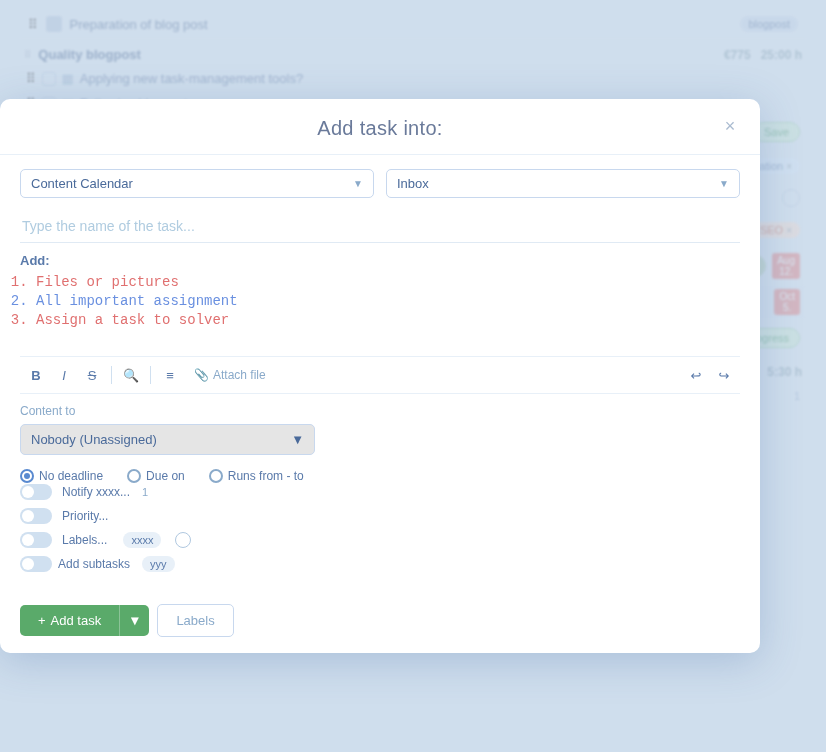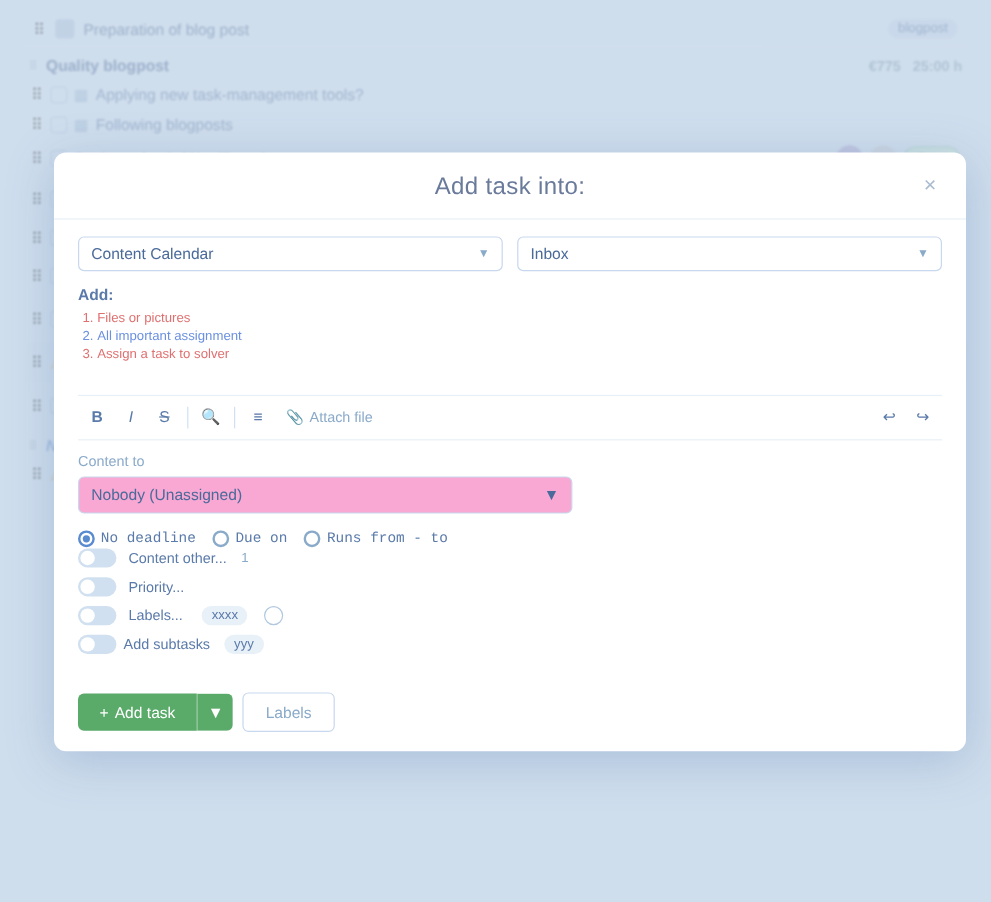--- a/index.html
+++ b/index.html
@@ -70,23 +70,22 @@
     .group-header .money { color: #7a9aaa; font-size: 12px; }
     .group-header .time { color: #7a9aaa; font-size: 12px; }
 
     
     .modal-overlay {
       position: absolute;
       top: 0; left: 0; right: 0; bottom: 0;
       background: rgba(180, 200, 220, 0.3);
       display: flex;
       align-items: center;
-      justify-content: center;
+      justify-content: flex-start;
       z-index: 10;
-      padding-left: 24px;
     }
 
     .modal {
       background: white;
       border-radius: 10px;
       width: 760px;
       max-height: 680px;
       box-shadow: 0 8px 40px rgba(60, 100, 160, 0.25);
       overflow: visible;
       position: relative;
@@ -183,24 +182,25 @@
       font-weight: 600;
       color: #5a7aaa;
       margin-bottom: 6px;
     }
 
     .add-items {
       padding-left: 16px;
     }
 
     .add-item {
-      font-size: 11px;
+      font-size: 14px;
       color: #e07070;
       margin-bottom: 3px;
       list-style: decimal;
+      font-family: Liberation Mono, monospace;
     }
 
     .add-item.blue { color: #6a90e0; }
 
     
     .editor-toolbar {
       display: flex;
       align-items: center;
       gap: 4px;
       padding: 6px 4px;
@@ -241,41 +241,40 @@
     }
 
     
     .field-label {
       font-size: 12px;
       color: #8aaaca;
       margin-bottom: 6px;
     }
 
     .assigned-select {
-      width: 412px;
+      width: 295px;
       border: 1px solid #c8d8ee;
       border-radius: 5px;
       padding: 7px 10px;
       cursor: pointer;
-      background: #f9a8d4;
+      background: #e5e5e5;
       color: #4a6a9a;
       font-size: 13px;
       display: flex;
       justify-content: space-between;
       align-items: center;
       margin-bottom: 14px;
     }
 
     
     .deadline-row {
       display: flex;
       align-items: center;
-      gap: 14px;
+      gap: 24px;
       margin-bottom: 1px;
-      font-family: Liberation Mono, monospace;
     }
 
     .radio-option {
       display: flex;
       align-items: center;
       gap: 5px;
       font-size: 12px;
       color: #5a7aaa;
       cursor: pointer;
     }
@@ -611,20 +610,21 @@
           <span>Content Calendar</span>
           <span class="chevron">▼</span>
         </div>
         <div class="custom-select">
           <span>Inbox</span>
           <span class="chevron">▼</span>
         </div>
       </div>
 
       
+      <input type="text" class="task-name-input" placeholder="Type the name of the task..." style="">
 
       
 
       
       <div class="add-section">
         <div class="add-label">Add:</div>
         <ol class="add-items">
           <li class="add-item">Files or pictures</li>
           <li class="add-item blue">All important assignment</li>
           <li class="add-item">Assign a task to solver</li>
@@ -671,21 +671,21 @@
           <div class="radio-circle"></div>
           <span>Runs from - to</span>
         </div>
       </div>
 
       
       <div class="toggle-row">
         <div class="toggle-switch">
           <div class="toggle-knob"></div>
         </div>
-        <span class="toggle-label">Content other...</span>
+        <span class="toggle-label">Notify xxxx...</span>
         <span style="font-size:11px;color:#8aaaca;margin-left:2px;">1</span>
       </div>
 
       <div class="toggle-row">
         <div class="toggle-switch">
           <div class="toggle-knob"></div>
         </div>
         <span class="toggle-label">Priority...</span>
       </div>
 

